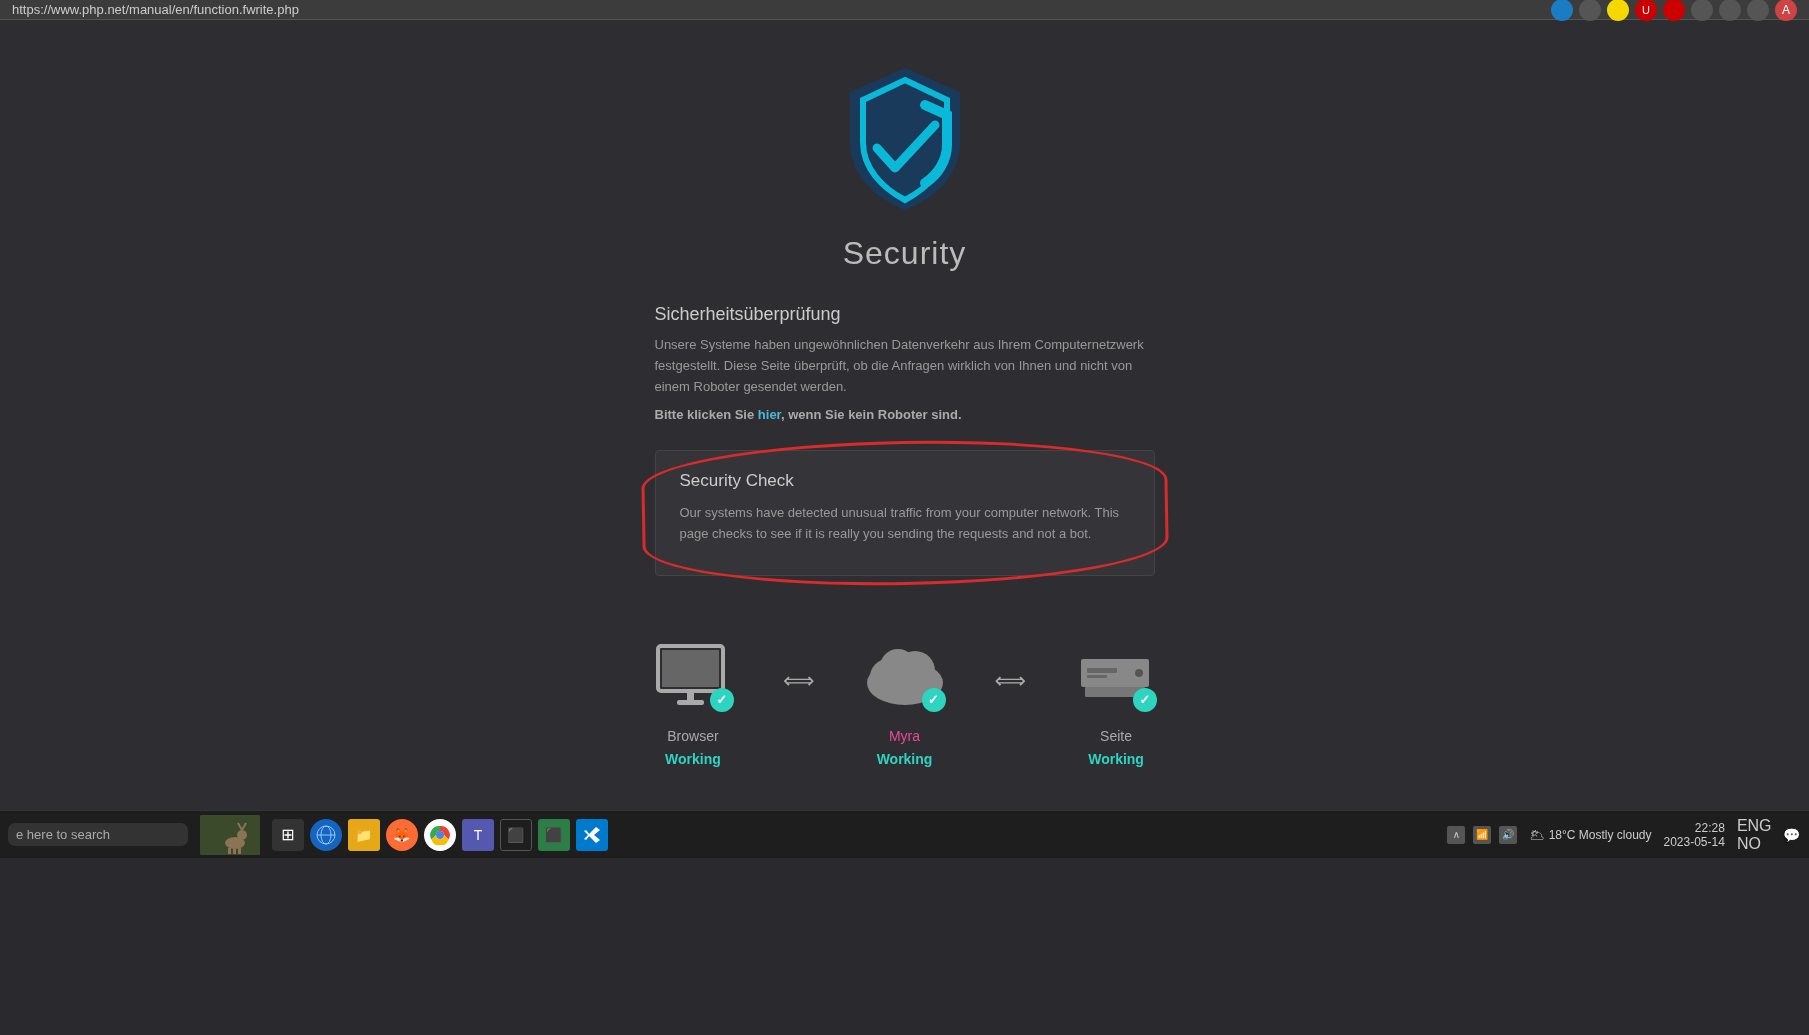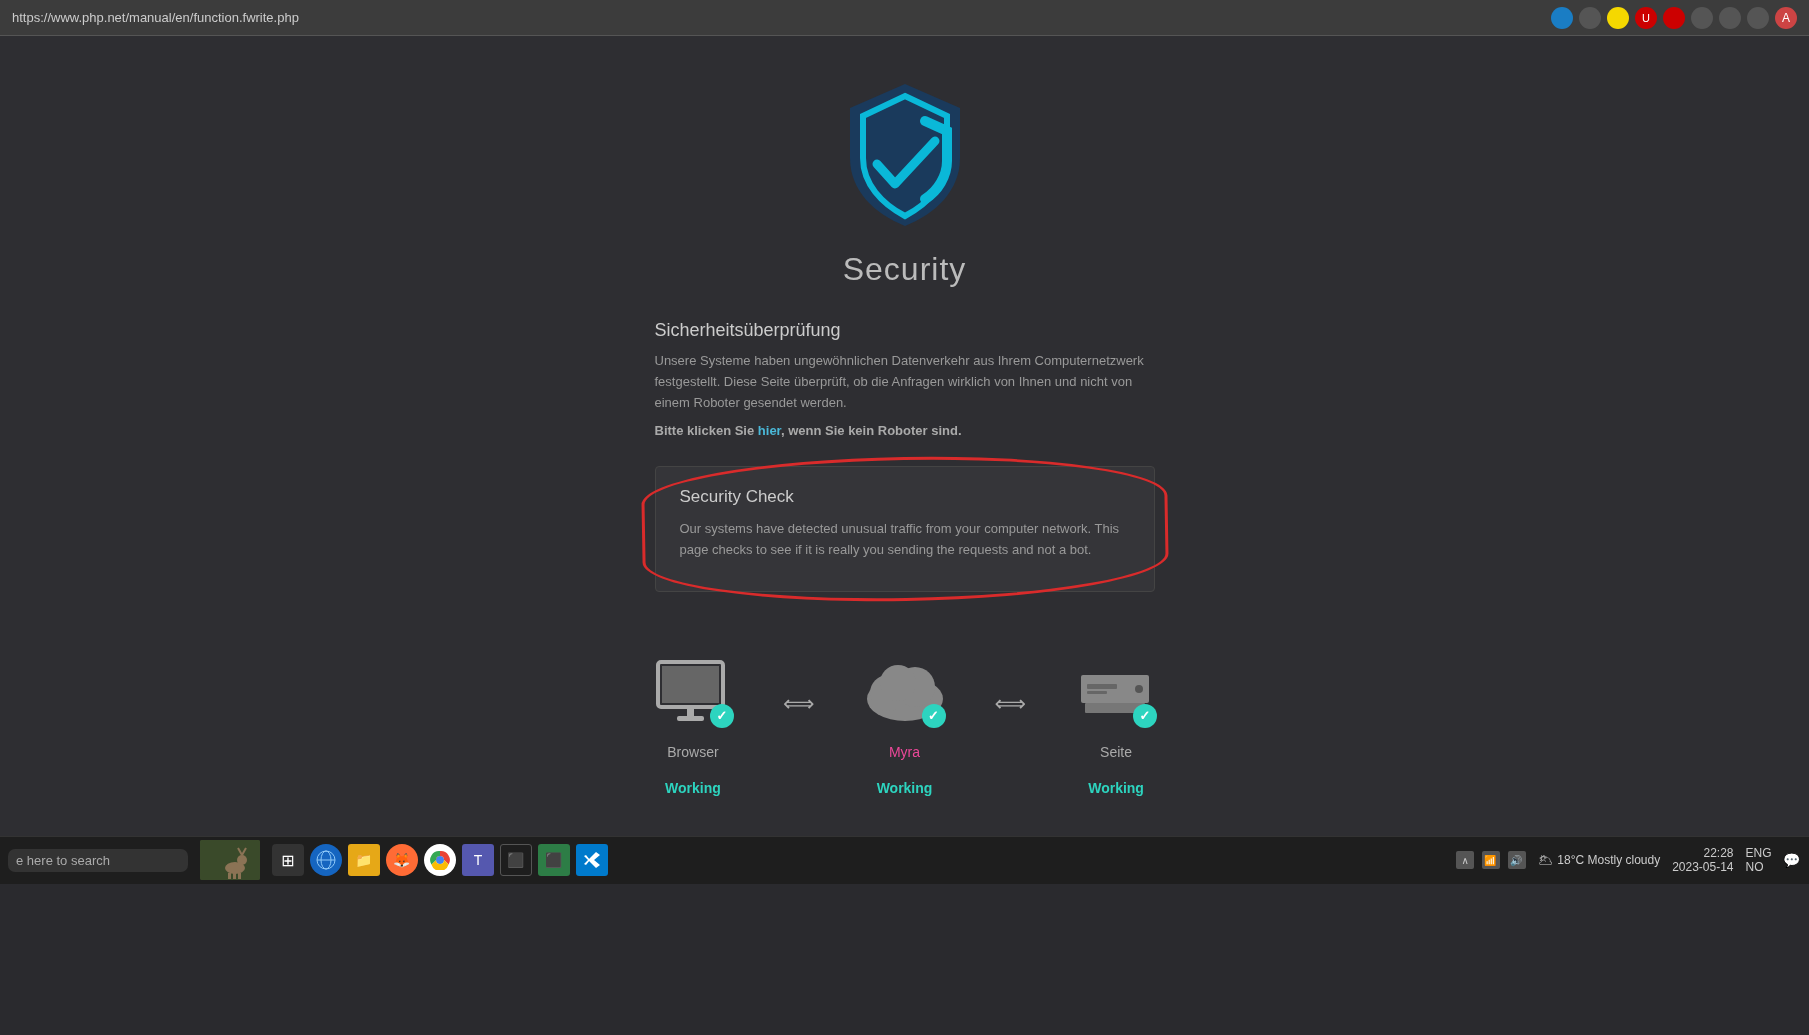--- a/index.html
+++ b/index.html
@@ -8,21 +8,21 @@
       font-family: Arial, sans-serif;
       color: #ccc;
       width: 1809px;
       min-height: 1035px;
       overflow-x: hidden;
     }
 
     
     .browser-bar {
       background: #3c3c3c;
-      height: 36px;
+      height: 20px;
       display: flex;
       align-items: center;
       padding: 0 12px;
       gap: 8px;
       border-bottom: 1px solid #555;
     }
     .browser-bar .url {
       font-size: 13px;
       color: #ccc;
     }
@@ -174,21 +174,21 @@
       display: flex;
       align-items: center;
       justify-content: center;
       color: #fff;
       font-size: 13px;
       font-weight: bold;
     }
     .status-item .label-name {
       font-size: 14px;
       color: #aaa;
-      margin-bottom: 20px;
+      margin-bottom: 7px;
       text-align: center;
     }
     .status-item .label-status {
       font-size: 14px;
       color: #2dd4bf;
       font-weight: bold;
       text-align: center;
     }
     .status-item.myra .label-name {
       color: #ec4899;
@@ -243,21 +243,21 @@
       gap: 4px;
       font-size: 12px;
       color: #ccc;
     }
     .taskbar-right .clock {
       text-align: right;
       font-size: 12px;
       color: #ccc;
     }
     .taskbar-right .lang {
-      font-size: 12px;
+      font-size: 16px;
       color: #ccc;
     }
     .deer-area {
       width: 60px;
       height: 40px;
       background: #3a4a2a;
       border-radius: 2px;
       margin-left: 8px;
       overflow: hidden;
       position: relative;

